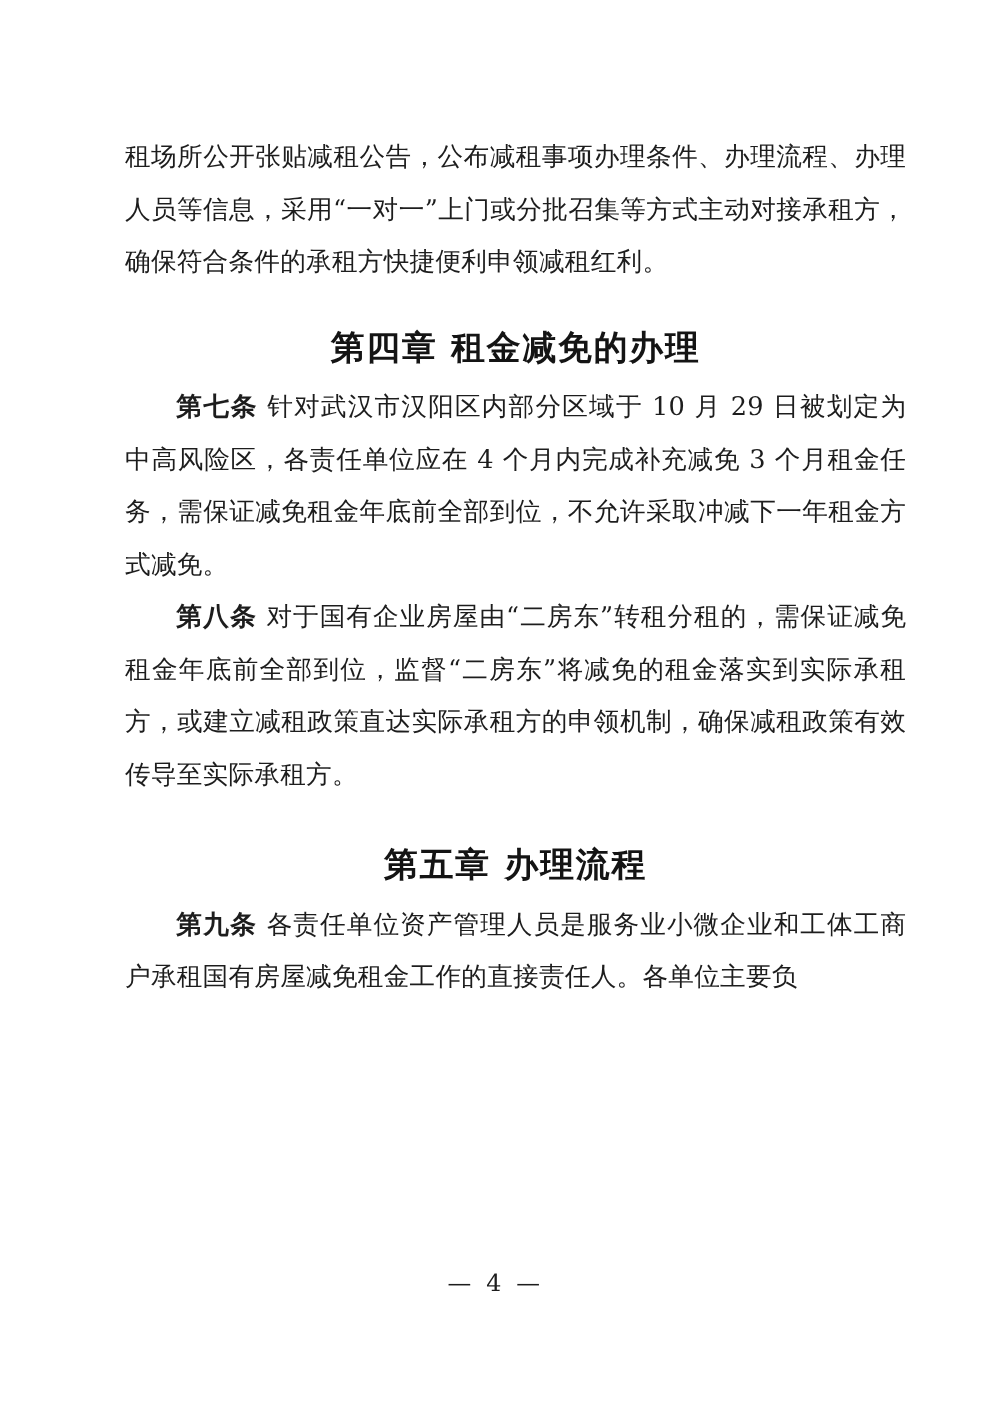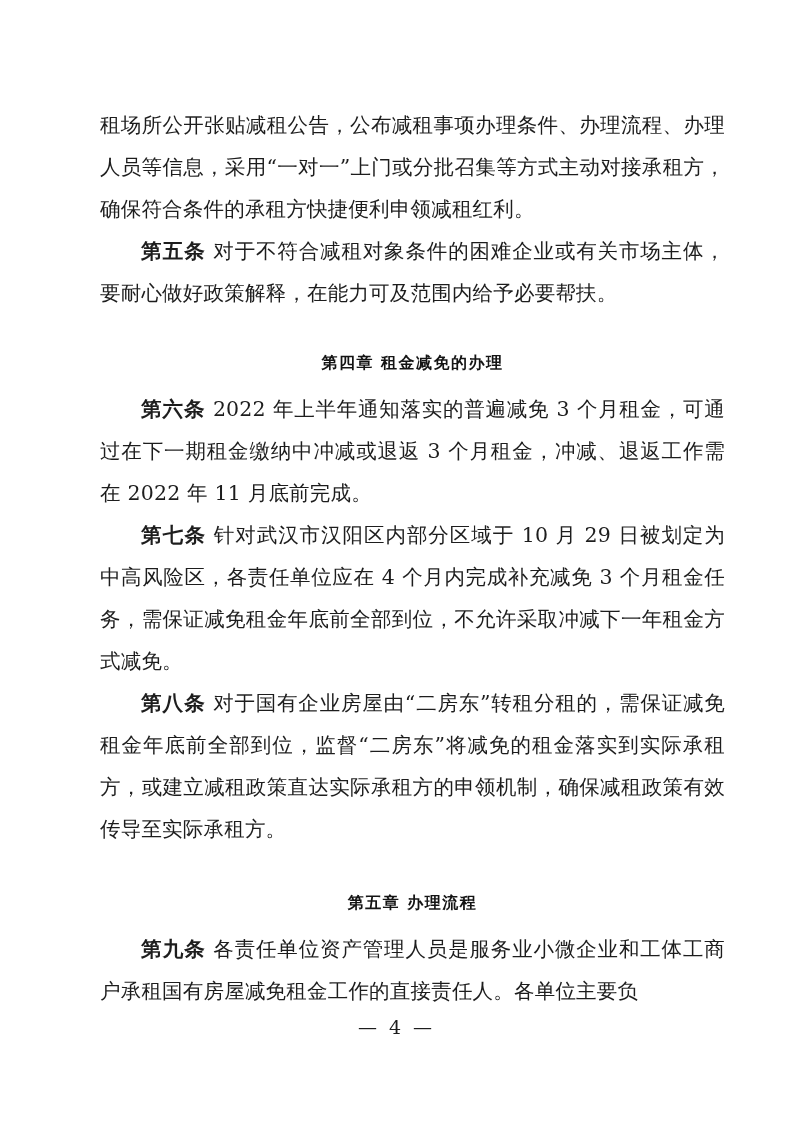--- a/index.html
+++ b/index.html
@@ -32,21 +32,21 @@
     color: #1d1d1d;
   }
   .para.indent {
     text-indent: 41px;
   }
   .para .lead {
     font-weight: bold;
     letter-spacing: 0.5px;
   }
   .chapter {
-    font-size: 16px;
+    font-size: 27px;
     font-weight: bold;
     text-align: center;
     line-height: 42px;
     margin: 0;
     letter-spacing: 1.5px;
     color: #141414;
   }
   .gap-chapter-top { height: 28px; }
   .gap-chapter-bottom { height: 4px; }
   .gap-chapter-top2 { height: 32px; }
@@ -67,33 +67,25 @@
 </style>
 </head>
 <body>
 
 <div class="page">
 
   <p class="para">
     <span>租场所公开张贴减租公告，公布减租事项办理条件、办理流程、办理人员等信息，采用“一对一”上门或分批召集等方式主动对接承租方，确保符合条件的承租方快捷便利申领减租红利。</span>
   </p>
 
-  <p class="para indent">
-    <span class="lead">第五条</span>
-    <span>对于不符合减租对象条件的困难企业或有关市场主体，要耐心做好政策解释，在能力可及范围内给予必要帮扶。</span>
-  </p>
 
   <div class="gap-chapter-top"></div>
   <p class="chapter">第四章  租金减免的办理</p>
   <div class="gap-chapter-bottom"></div>
 
-  <p class="para indent">
-    <span class="lead">第六条</span>
-    <span>2022 年上半年通知落实的普遍减免 3 个月租金，可通过在下一期租金缴纳中冲减或退返 3 个月租金，冲减、退返工作需在 2022 年 11 月底前完成。</span>
-  </p>
 
   <p class="para indent">
     <span class="lead">第七条</span>
     <span>针对武汉市汉阳区内部分区域于 10 月 29 日被划定为中高风险区，各责任单位应在 4 个月内完成补充减免 3 个月租金任务，需保证减免租金年底前全部到位，不允许采取冲减下一年租金方式减免。</span>
   </p>
 
   <p class="para indent">
     <span class="lead">第八条</span>
     <span>对于国有企业房屋由“二房东”转租分租的，需保证减免租金年底前全部到位，监督“二房东”将减免的租金落实到实际承租方，或建立减租政策直达实际承租方的申领机制，确保减租政策有效传导至实际承租方。</span>
   </p>

